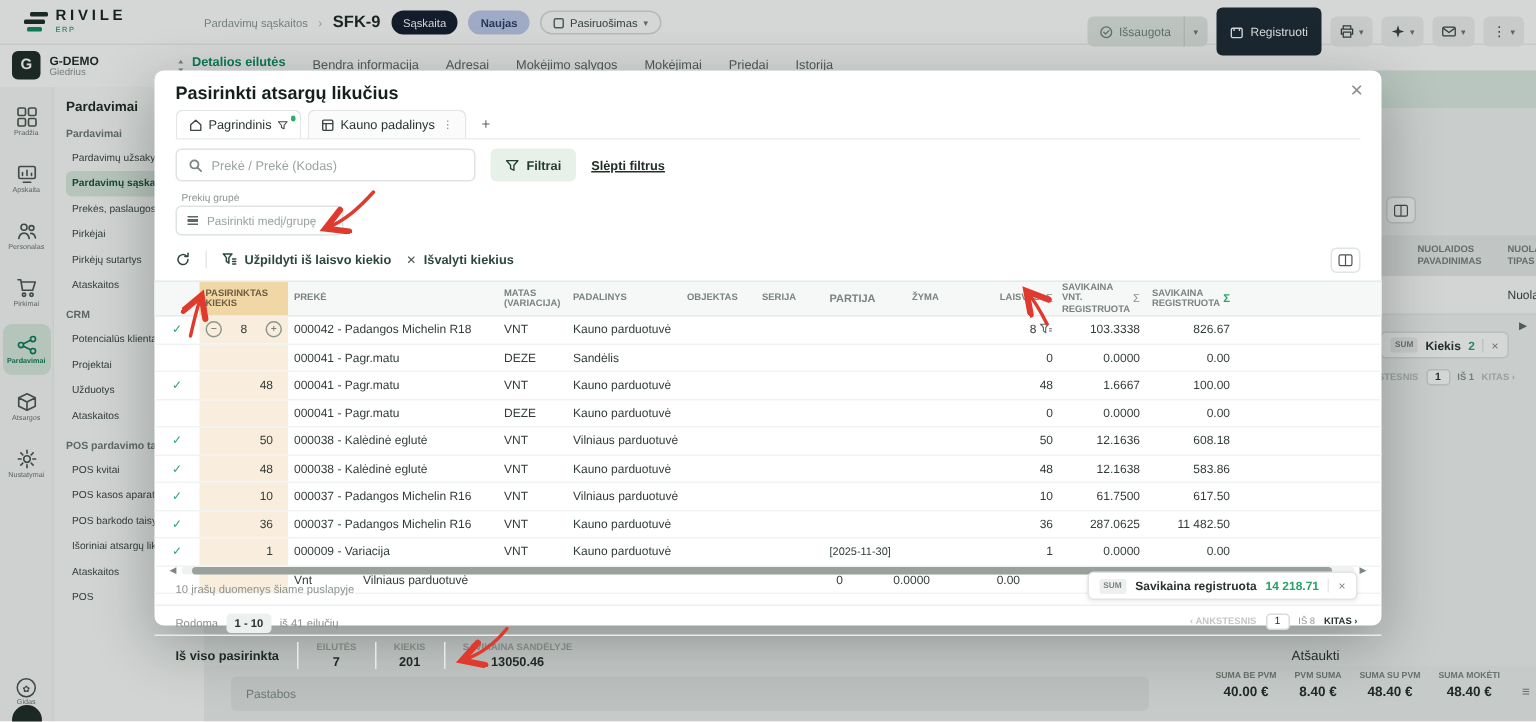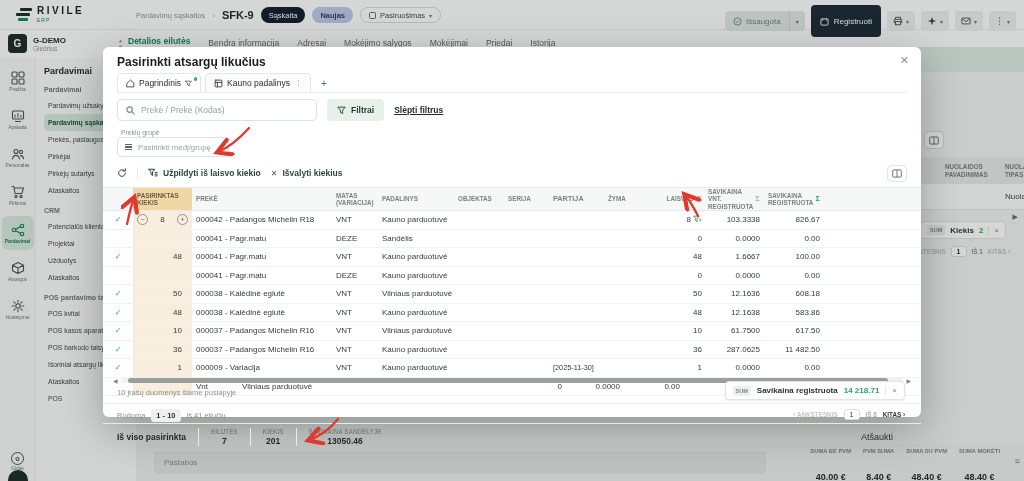--- a/index.html
+++ b/index.html
@@ -79,21 +79,21 @@
 .bg-chip .f{font-size:8px;font-weight:bold;color:#2a342e}
 .bg-chip .v{font-size:8px;font-weight:bold;color:#27a468}
 .bg-chip .x{font-size:8px;color:#7c857f;border-left:1px solid #e5e8e6;padding-left:5px}
 .bg-pag{position:absolute;right:14px;top:199px;display:flex;align-items:center;gap:5px;font-size:6.3px;color:#b7bdb9;font-weight:bold}
 .pagebox{border:1px solid #d9ddda;border-radius:3px;padding:1px 5px;font-size:7px;color:#2a342e;background:#fff}
 .bg-bottom{position:absolute;left:0;right:0;bottom:0;height:37px;background:#edf0ee;display:flex;align-items:center}
 .notes{position:absolute;left:18px;top:7px;width:612px;height:23px;background:#e2e5e3;border-radius:4px;display:flex;align-items:center;padding:0 10px;font-size:8px;color:#858e88}
 .totals{position:absolute;left:648px;right:24px;top:4px;display:flex;gap:12px;justify-content:flex-end}
 .tot{text-align:center}
 .tot .tl{font-size:5.8px;font-weight:bold;color:#7c857f;white-space:nowrap}
-.tot .tv{font-size:9px;font-weight:bold;color:#232d27;margin-top:18px;white-space:nowrap}
+.tot .tv{font-size:9px;font-weight:bold;color:#232d27;margin-top:2px;white-space:nowrap}
 .tot-menu{position:absolute;right:4px;top:12px;font-size:9px;color:#7c857f}
 
 
 .dim{position:absolute;inset:0;background:rgba(23,32,28,.18);z-index:10}
 .modal{position:absolute;left:103px;top:47px;width:818px;height:370px;background:#fff;border-radius:6px;box-shadow:0 12px 40px rgba(10,20,16,.3);z-index:20}
 .m-title{position:absolute;left:14px;top:8px;font-size:12px;font-weight:bold;color:#15201b}
 .m-close{position:absolute;right:12px;top:7px;font-size:11px;color:#8a918c}
 .m-tabs{position:absolute;left:14px;top:26px;right:14px;display:flex;gap:4px;align-items:flex-end;border-bottom:1px solid #eceeec;height:20px}
 .m-tab{height:19px;display:flex;align-items:center;gap:4px;padding:0 8px;font-size:8.5px;color:#27332c;border:1px solid #e3e6e4;border-bottom:none;border-radius:5px 5px 0 0;background:#fff;position:relative}
 .m-tab.t2{background:#fafbfa}

